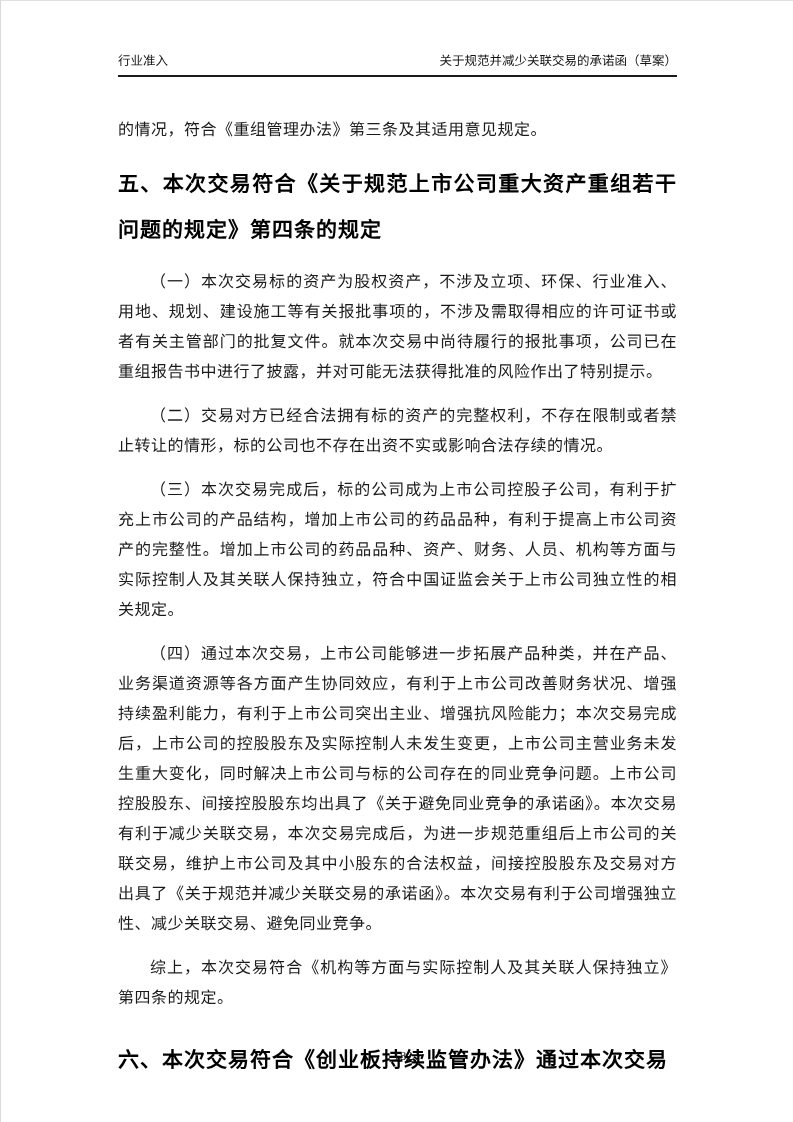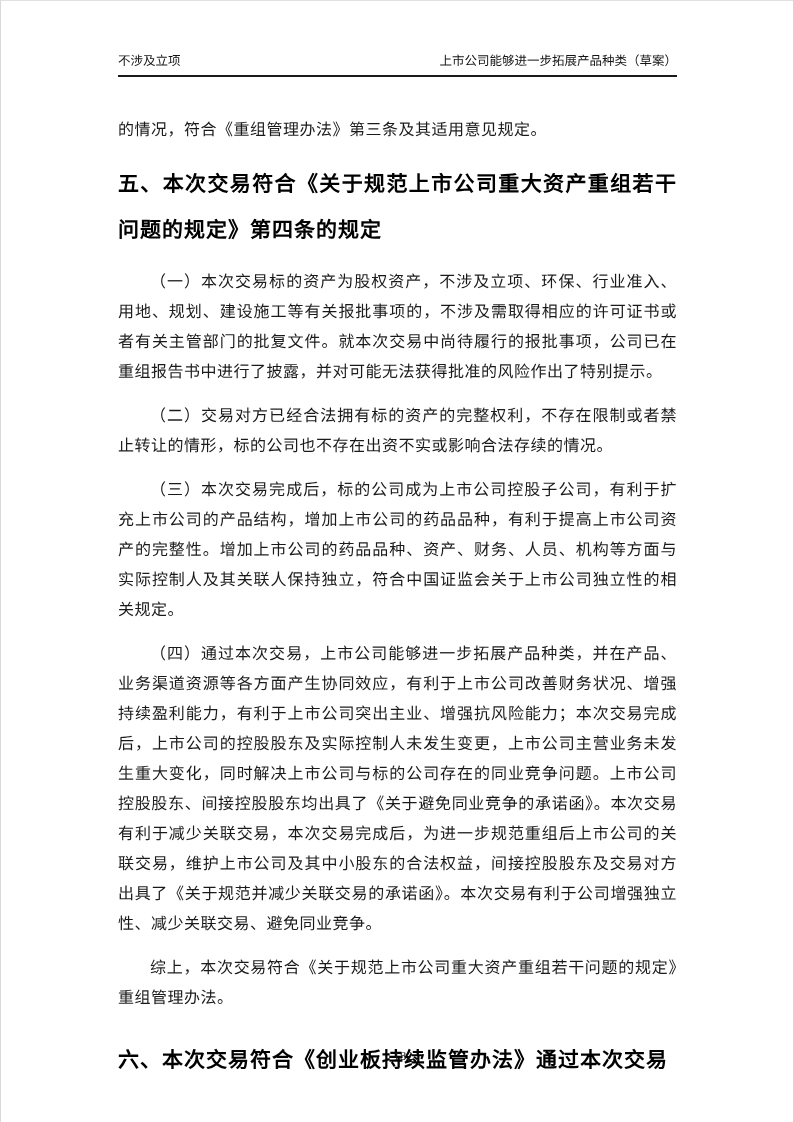--- a/index.html
+++ b/index.html
@@ -77,33 +77,33 @@
     color: #1a1a1a;
   }
 </style>
 </head>
 <body>
 
 <div class="page">
   <div class="content">
 
     <div class="doc-header">
-      <span>不涉及立项</span>
-      <span>上市公司能够进一步拓展产品种类（草案）</span>
+      <span>行业准入</span>
+      <span>关于规范并减少关联交易的承诺函（草案）</span>
     </div>
     <div class="header-rule"></div>
 
     <p class="body-text intro">的情况，符合《重组管理办法》第三条及其适用意见规定。</p>
 
     <div class="section-heading">五、本次交易符合《关于规范上市公司重大资产重组若干问题的规定》第四条的规定</div>
 
     <p class="body-text indent">（一）本次交易标的资产为股权资产，不涉及立项、环保、行业准入、用地、规划、建设施工等有关报批事项的，不涉及需取得相应的许可证书或者有关主管部门的批复文件。就本次交易中尚待履行的报批事项，公司已在重组报告书中进行了披露，并对可能无法获得批准的风险作出了特别提示。</p>
     <p class="body-text indent">（二）交易对方已经合法拥有标的资产的完整权利，不存在限制或者禁止转让的情形，标的公司也不存在出资不实或影响合法存续的情况。</p>
     <p class="body-text indent">（三）本次交易完成后，标的公司成为上市公司控股子公司，有利于扩充上市公司的产品结构，增加上市公司的药品品种，有利于提高上市公司资产的完整性。增加上市公司的药品品种、资产、财务、人员、机构等方面与实际控制人及其关联人保持独立，符合中国证监会关于上市公司独立性的相关规定。</p>
     <p class="body-text indent">（四）通过本次交易，上市公司能够进一步拓展产品种类，并在产品、业务渠道资源等各方面产生协同效应，有利于上市公司改善财务状况、增强持续盈利能力，有利于上市公司突出主业、增强抗风险能力；本次交易完成后，上市公司的控股股东及实际控制人未发生变更，上市公司主营业务未发生重大变化，同时解决上市公司与标的公司存在的同业竞争问题。上市公司控股股东、间接控股股东均出具了《关于避免同业竞争的承诺函》。本次交易有利于减少关联交易，本次交易完成后，为进一步规范重组后上市公司的关联交易，维护上市公司及其中小股东的合法权益，间接控股股东及交易对方出具了《关于规范并减少关联交易的承诺函》。本次交易有利于公司增强独立性、减少关联交易、避免同业竞争。</p>
-    <p class="body-text indent">综上，本次交易符合《关于规范上市公司重大资产重组若干问题的规定》重组管理办法。</p>
+    <p class="body-text indent">综上，本次交易符合《机构等方面与实际控制人及其关联人保持独立》第四条的规定。</p>
 
     <div class="section-heading second">六、本次交易符合《创业板持续监管办法》通过本次交易</div>
 
   </div>
 
   <div class="page-number">182</div>
 </div>
 
 </body></html>

